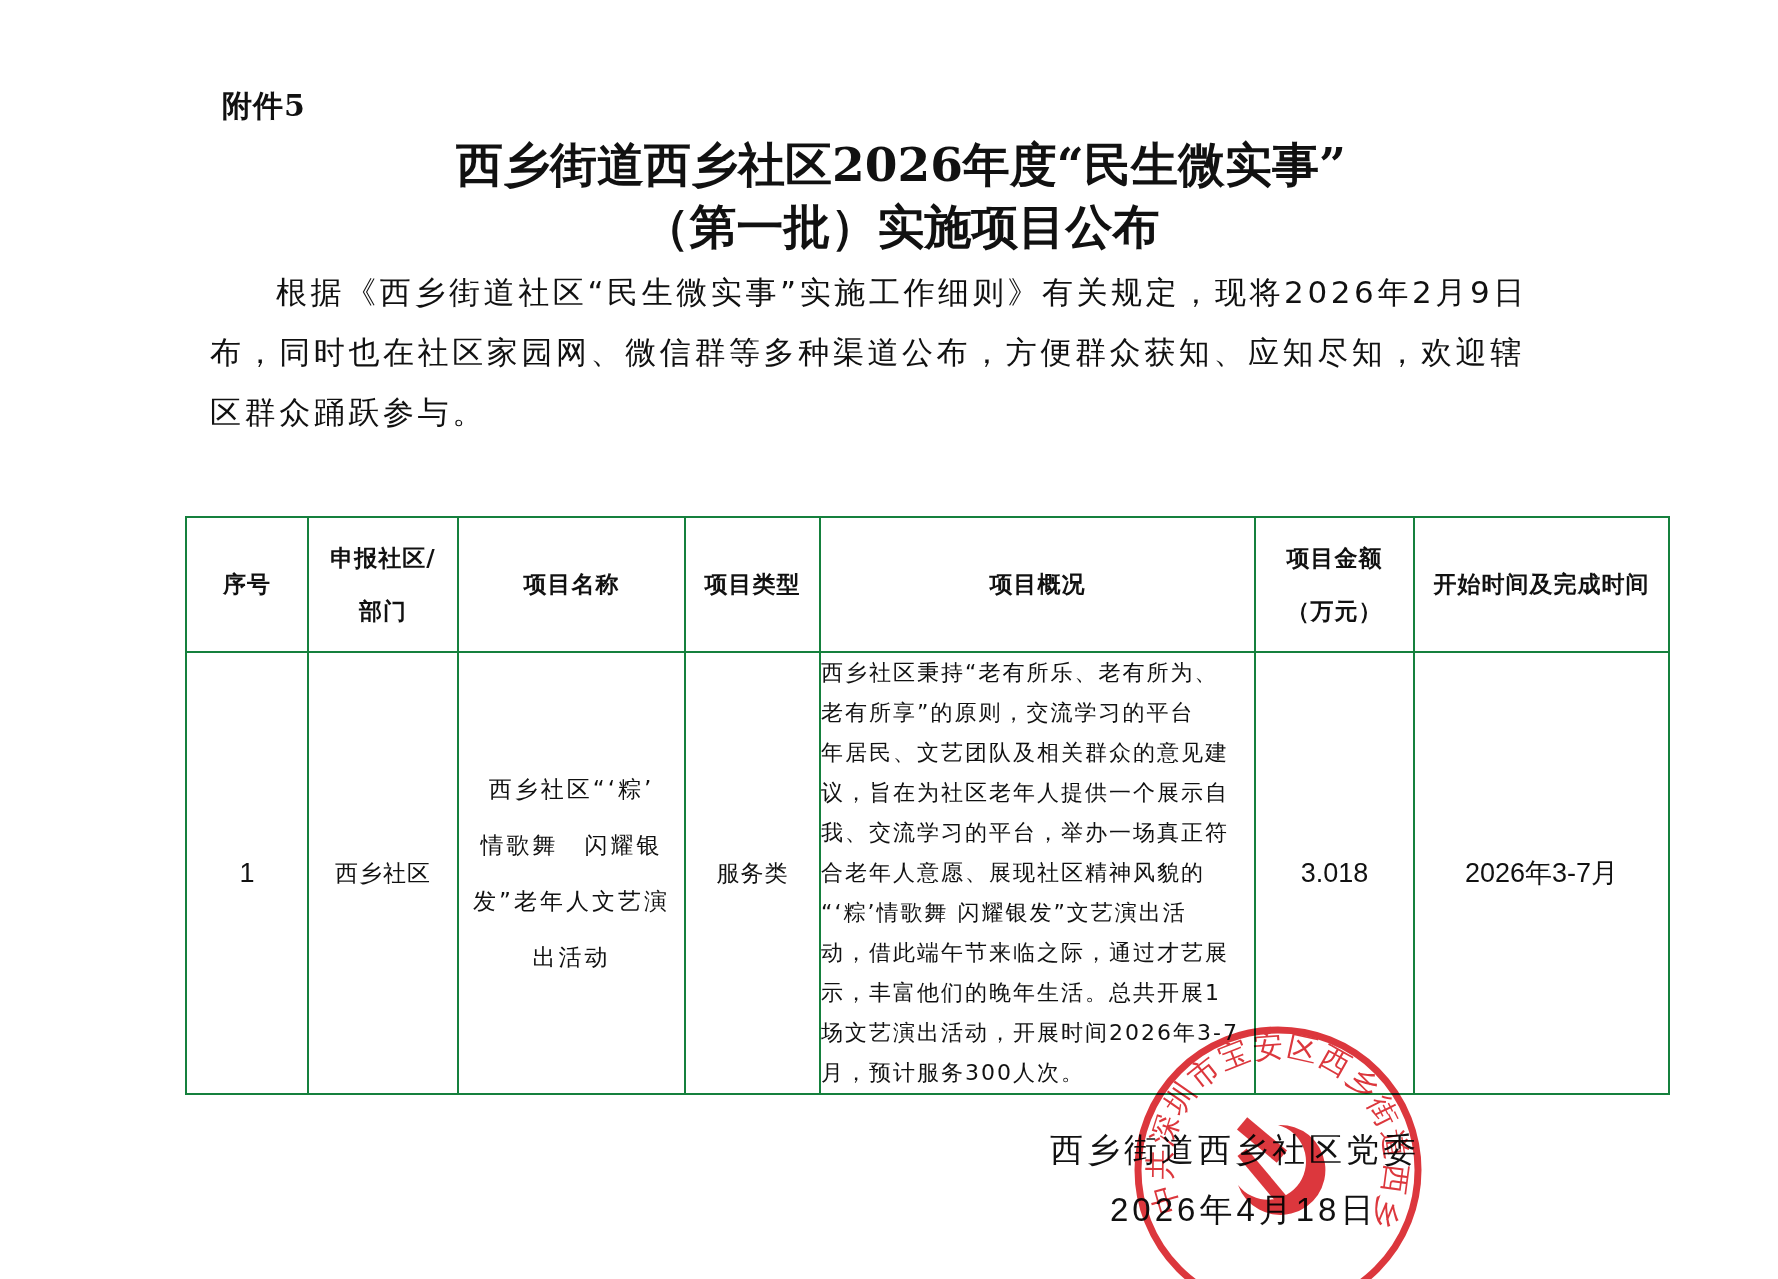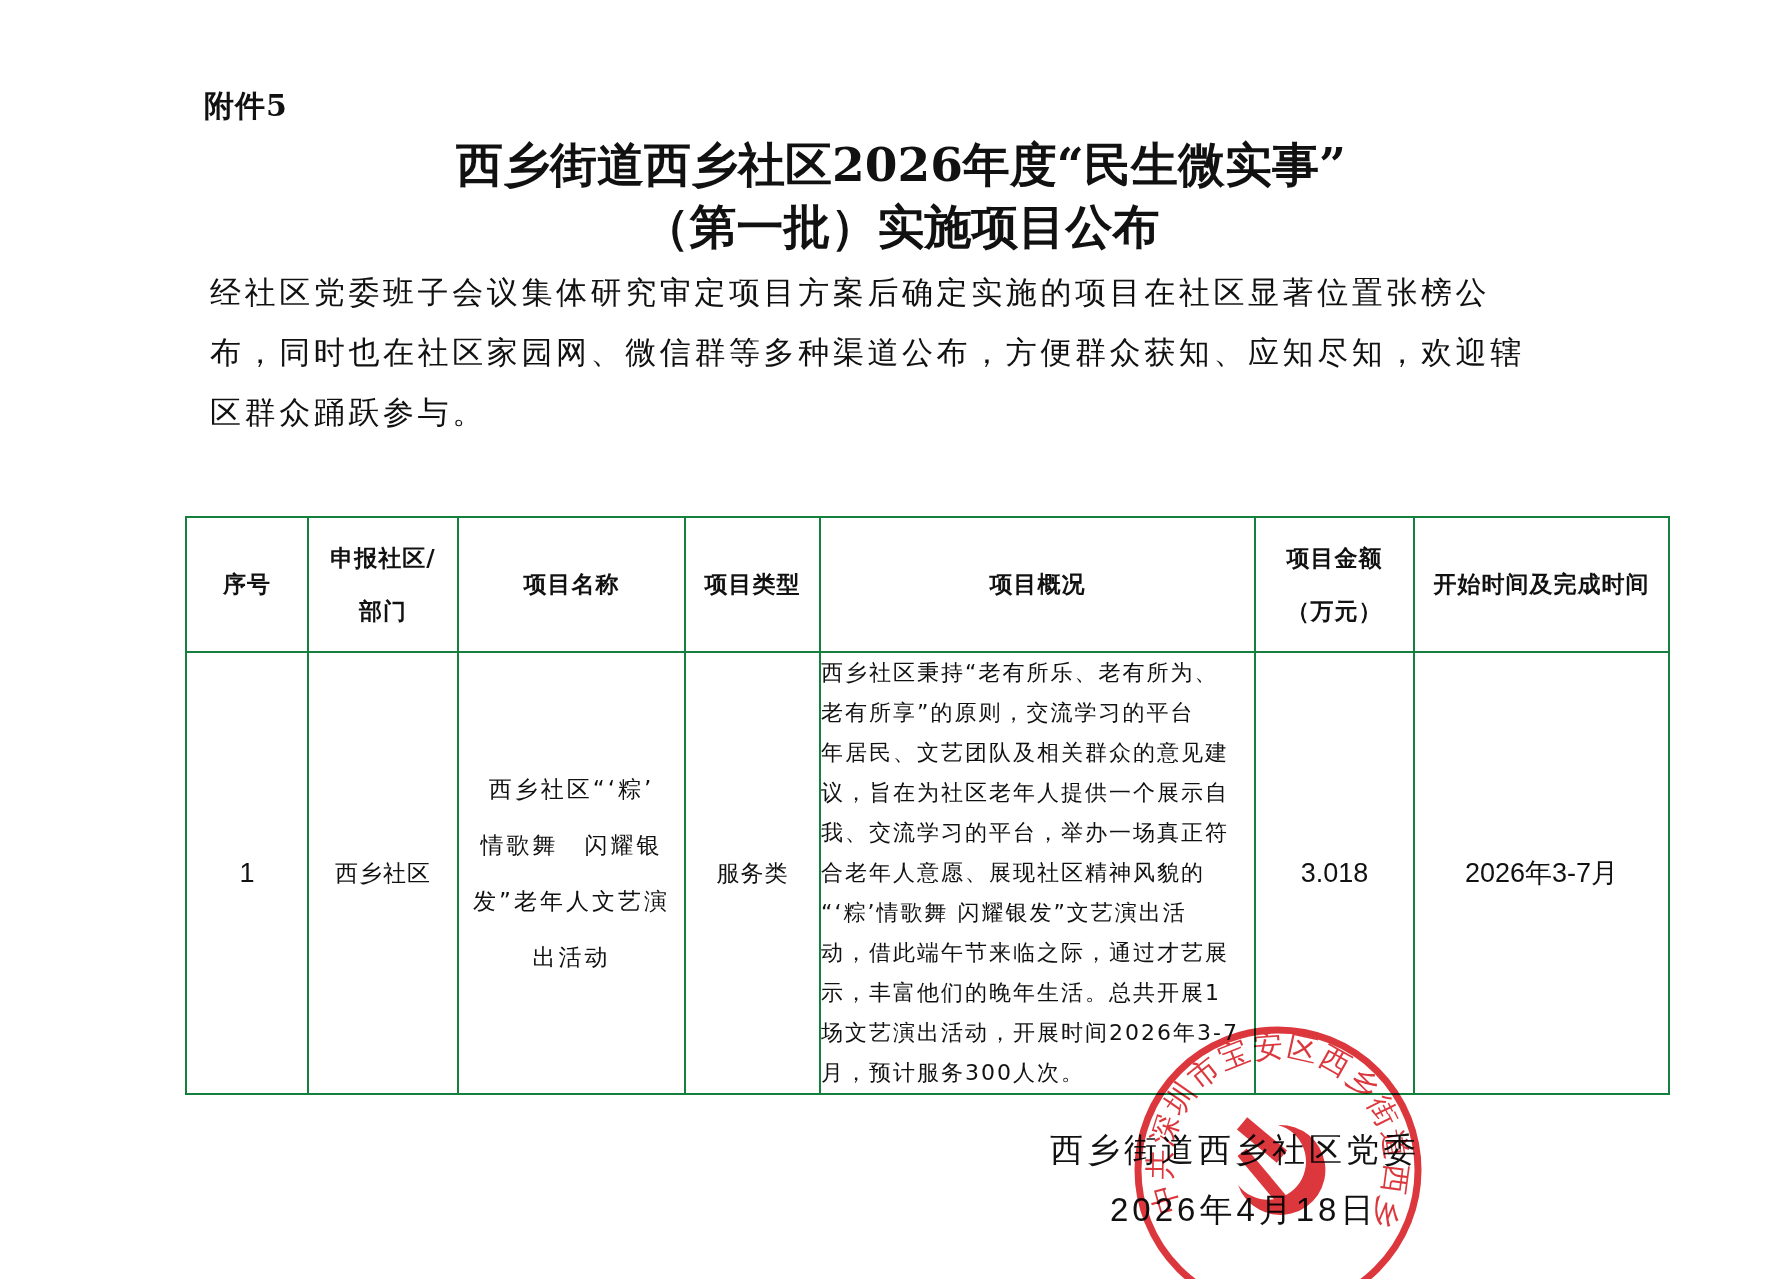--- a/index.html
+++ b/index.html
@@ -1,21 +1,21 @@
 <!DOCTYPE html>
 <html><head>
   <meta charset="utf-8">
   <style>
     html, body { margin: 0; padding: 0; }
     body {
       width: 1778px; height: 1279px; background: #ffffff; position: relative; overflow: hidden;
       color: #111; font-family: "DejaVu Sans", "Liberation Sans", sans-serif;
     }
     .attach {
-      position: absolute; left: 204px; top: 86px; font-size: 30px; font-weight: bold;
+      position: absolute; left: 222px; top: 86px; font-size: 30px; font-weight: bold;
       font-family: "DejaVu Serif", "Liberation Serif", serif; letter-spacing: 1px;
     }
     .title {
       position: absolute; left: 0; width: 1778px; text-align: center;
       font-family: "DejaVu Serif", "Liberation Serif", serif; font-weight: bold;
       font-size: 47px; line-height: 62px; letter-spacing: 0px;
     }
     .title.l1 { top: 134px; left: 12px; }
     .title.l2 { top: 196px; left: 12px; }
     .para {
@@ -56,21 +56,21 @@
   </style>
 </head>
 <body>
 
 <div class="attach">附件5</div>
 
 <div class="title l1">西乡街道西乡社区2026年度“民生微实事”</div>
 <div class="title l2">（第一批）实施项目公布</div>
 
 <div class="para" style="top:262px;">
-  <span class="line">经社区党委班子会议集体研究审定项目方案后确定实施的项目在社区显著位置张榜公</span>
+  <span class="line first">根据《西乡街道社区“民生微实事”实施工作细则》有关规定，现将2026年2月9日</span>
   <span class="line">布，同时也在社区家园网、微信群等多种渠道公布，方便群众获知、应知尽知，欢迎辖</span>
   <span class="line">区群众踊跃参与。</span>
 </div>
 
 <table class="proj">
   <colgroup>
     <col style="width:122px">
     <col style="width:150px">
     <col style="width:227px">
     <col style="width:135px">

